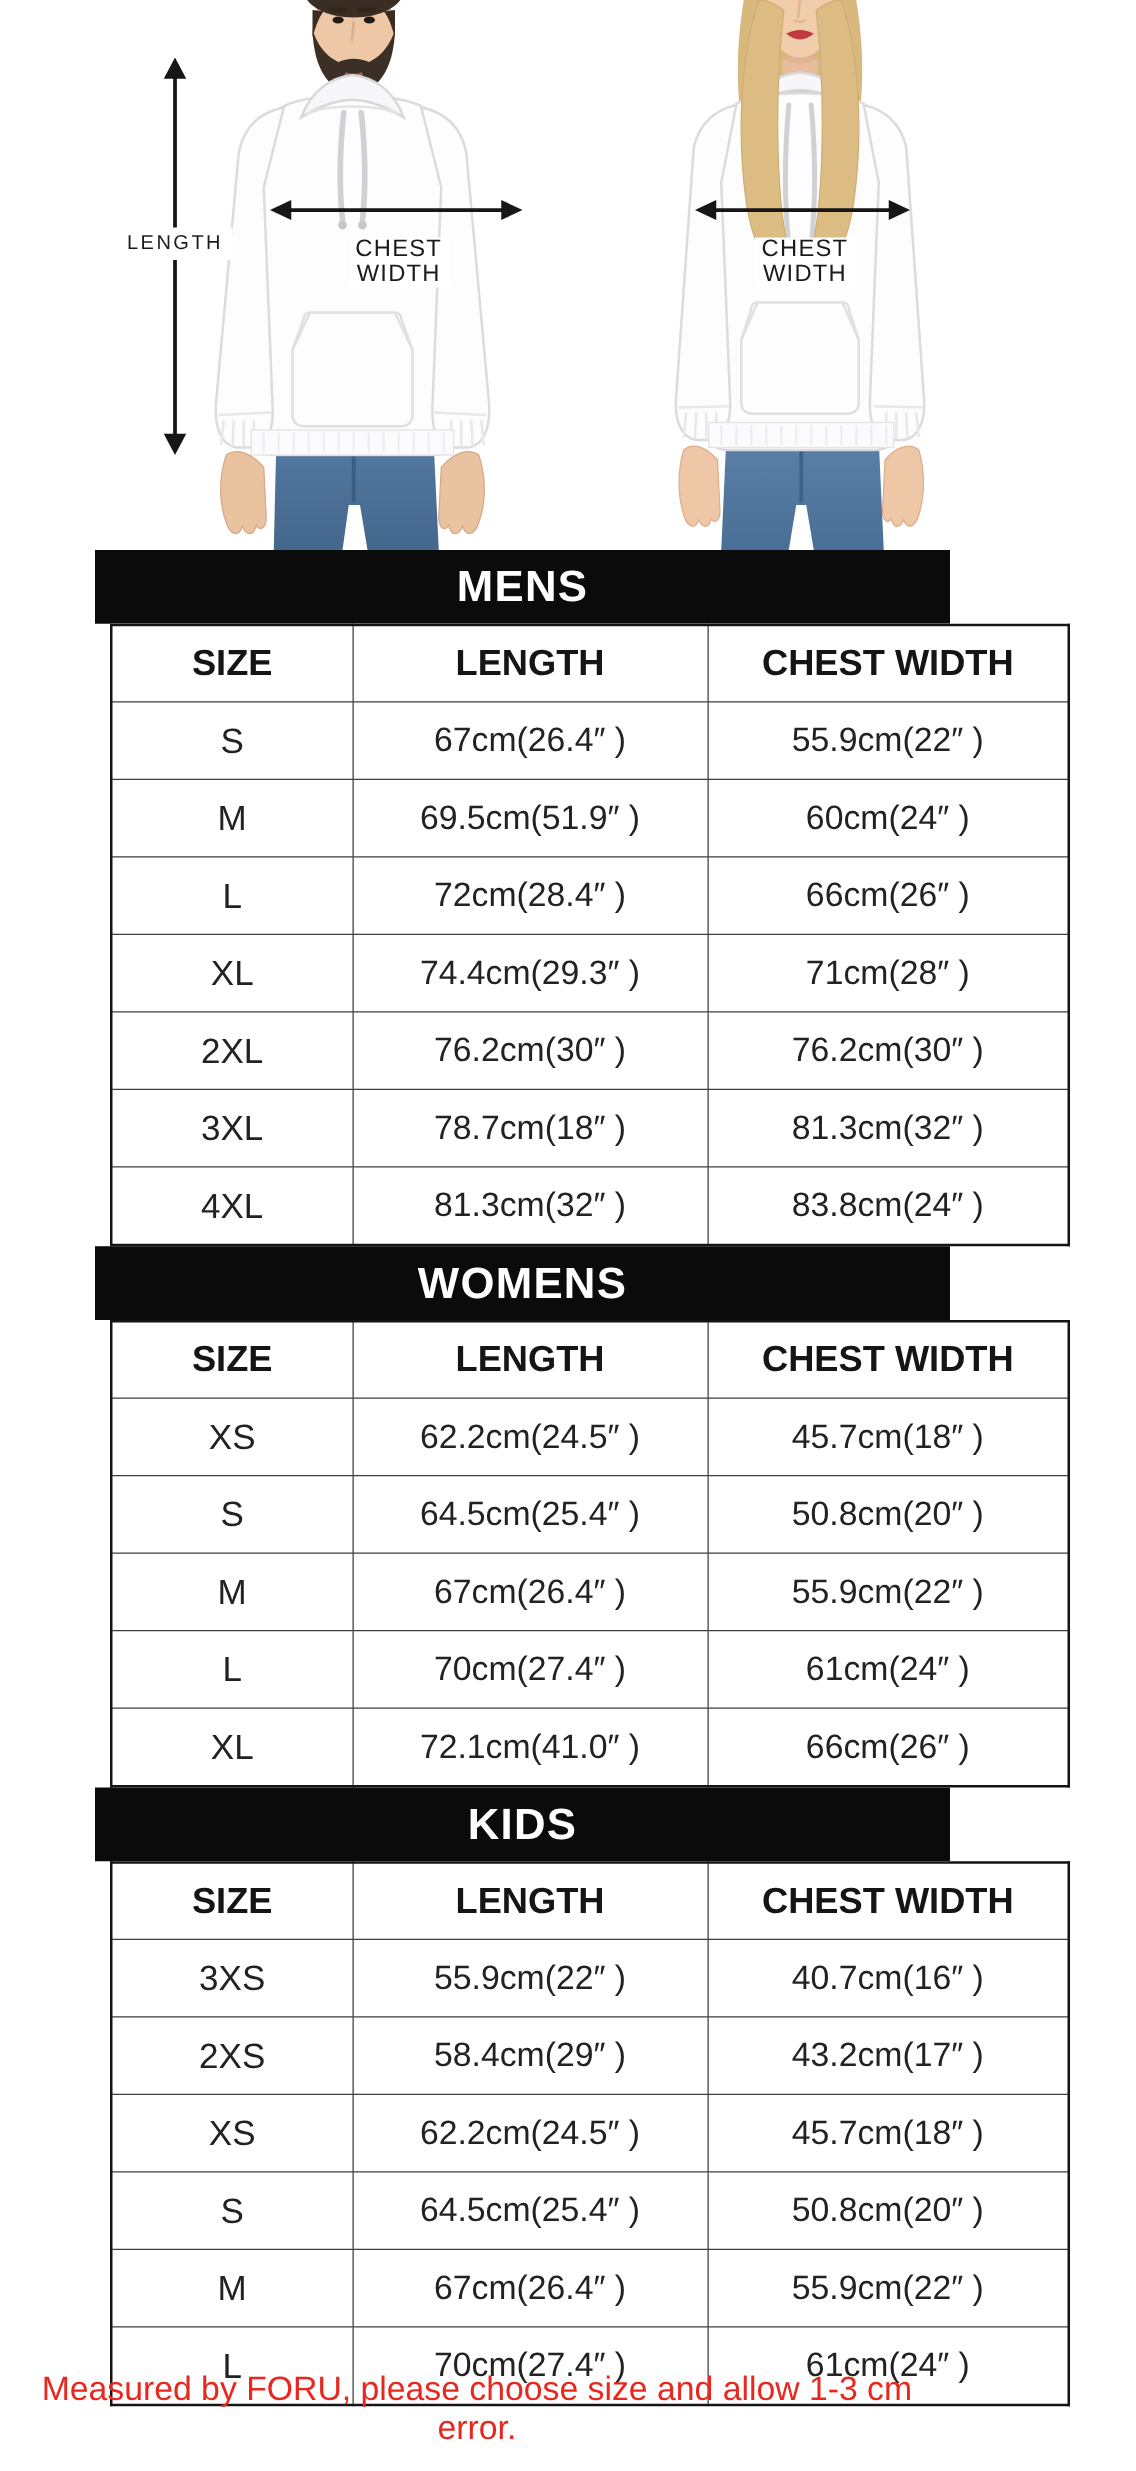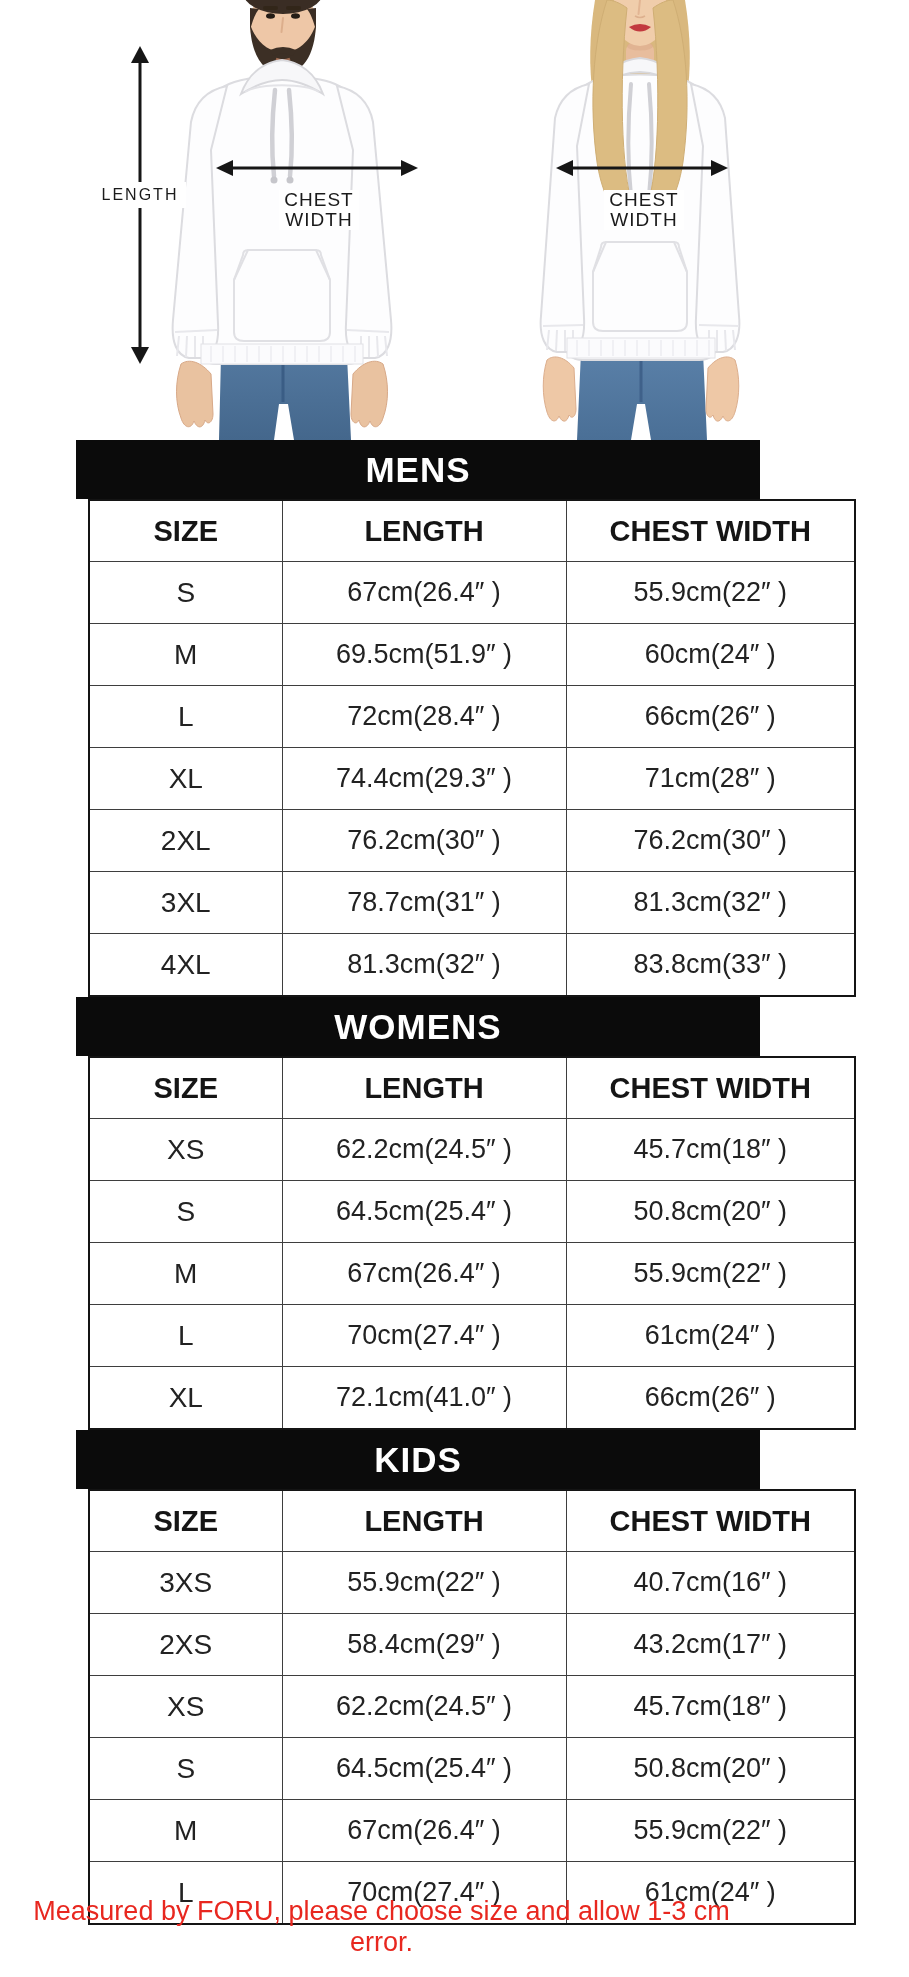--- a/index.html
+++ b/index.html
@@ -267,27 +267,27 @@
               <td>74.4cm(29.3″ )</td>
               <td>71cm(28″ )</td>
             </tr>
             <tr>
               <td class="size-col">2XL</td>
               <td>76.2cm(30″ )</td>
               <td>76.2cm(30″ )</td>
             </tr>
             <tr>
               <td class="size-col">3XL</td>
-              <td>78.7cm(31″ )</td>
+              <td>78.7cm(18″ )</td>
               <td>81.3cm(32″ )</td>
             </tr>
             <tr>
               <td class="size-col">4XL</td>
               <td>81.3cm(32″ )</td>
-              <td>83.8cm(33″ )</td>
+              <td>83.8cm(24″ )</td>
             </tr>
         </tbody>
       </table>
     </section>
 
     <section>
       <div class="band">
         <span>WOMENS</span>
       </div>
       <table>

